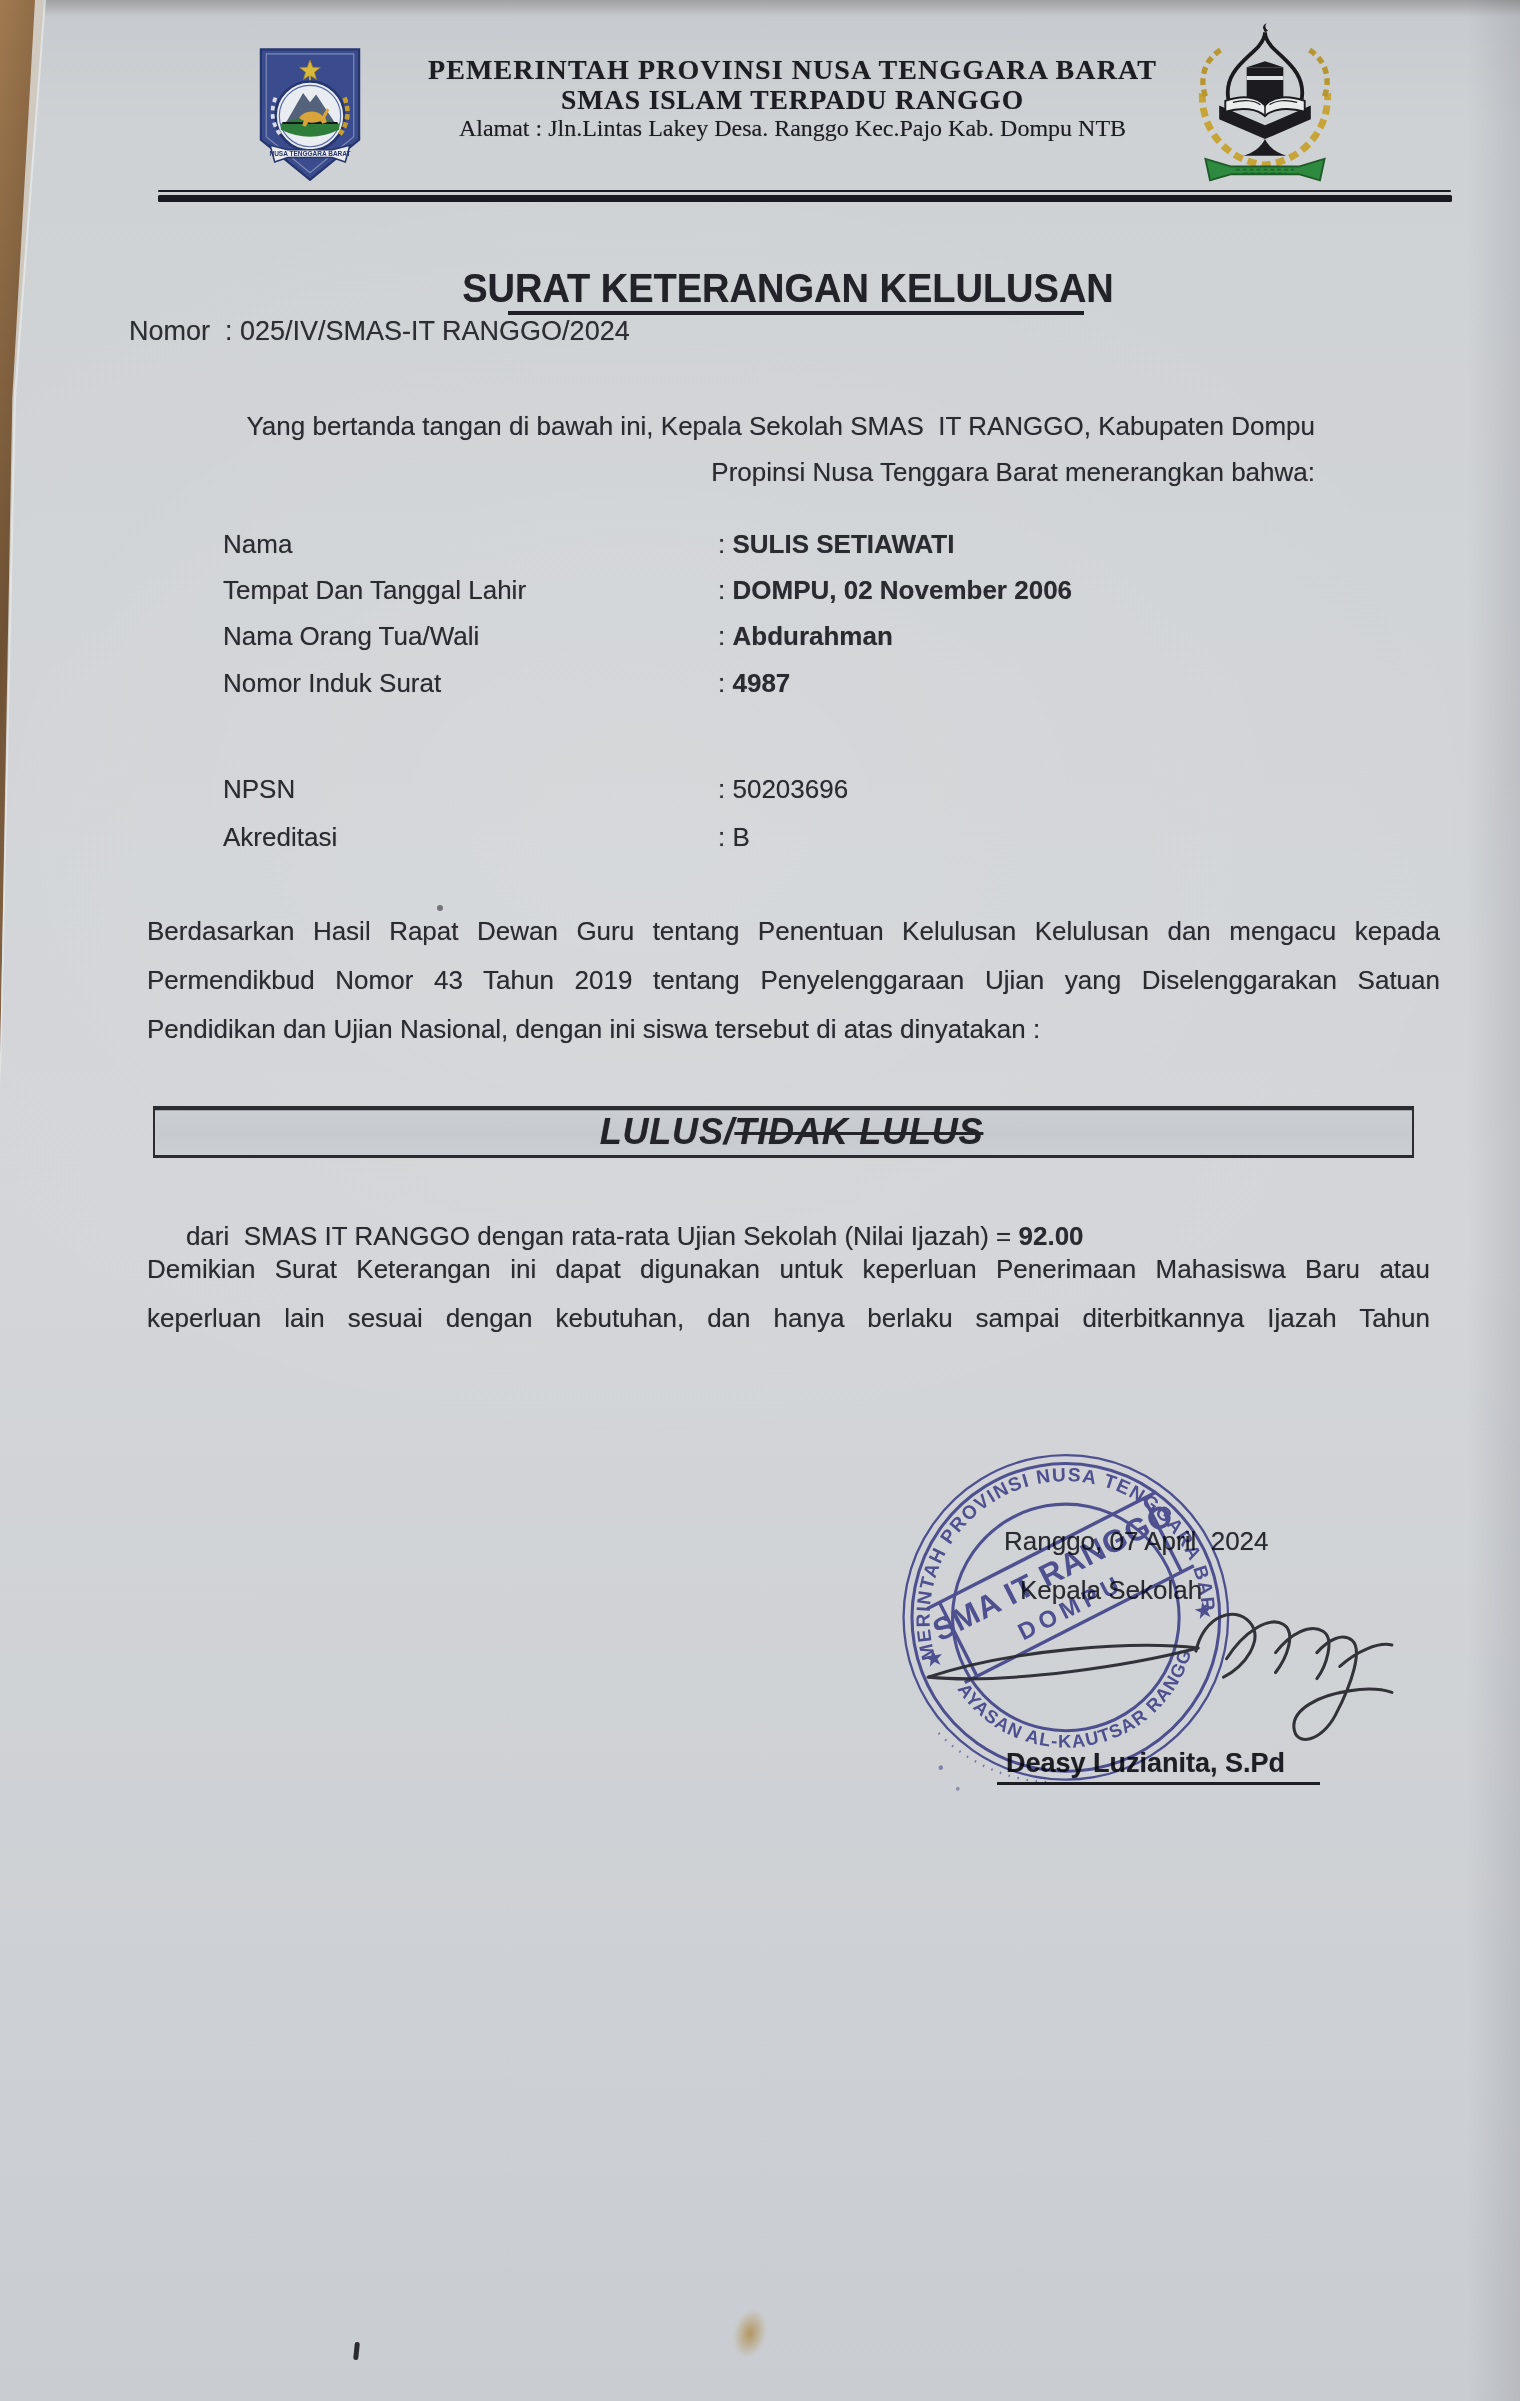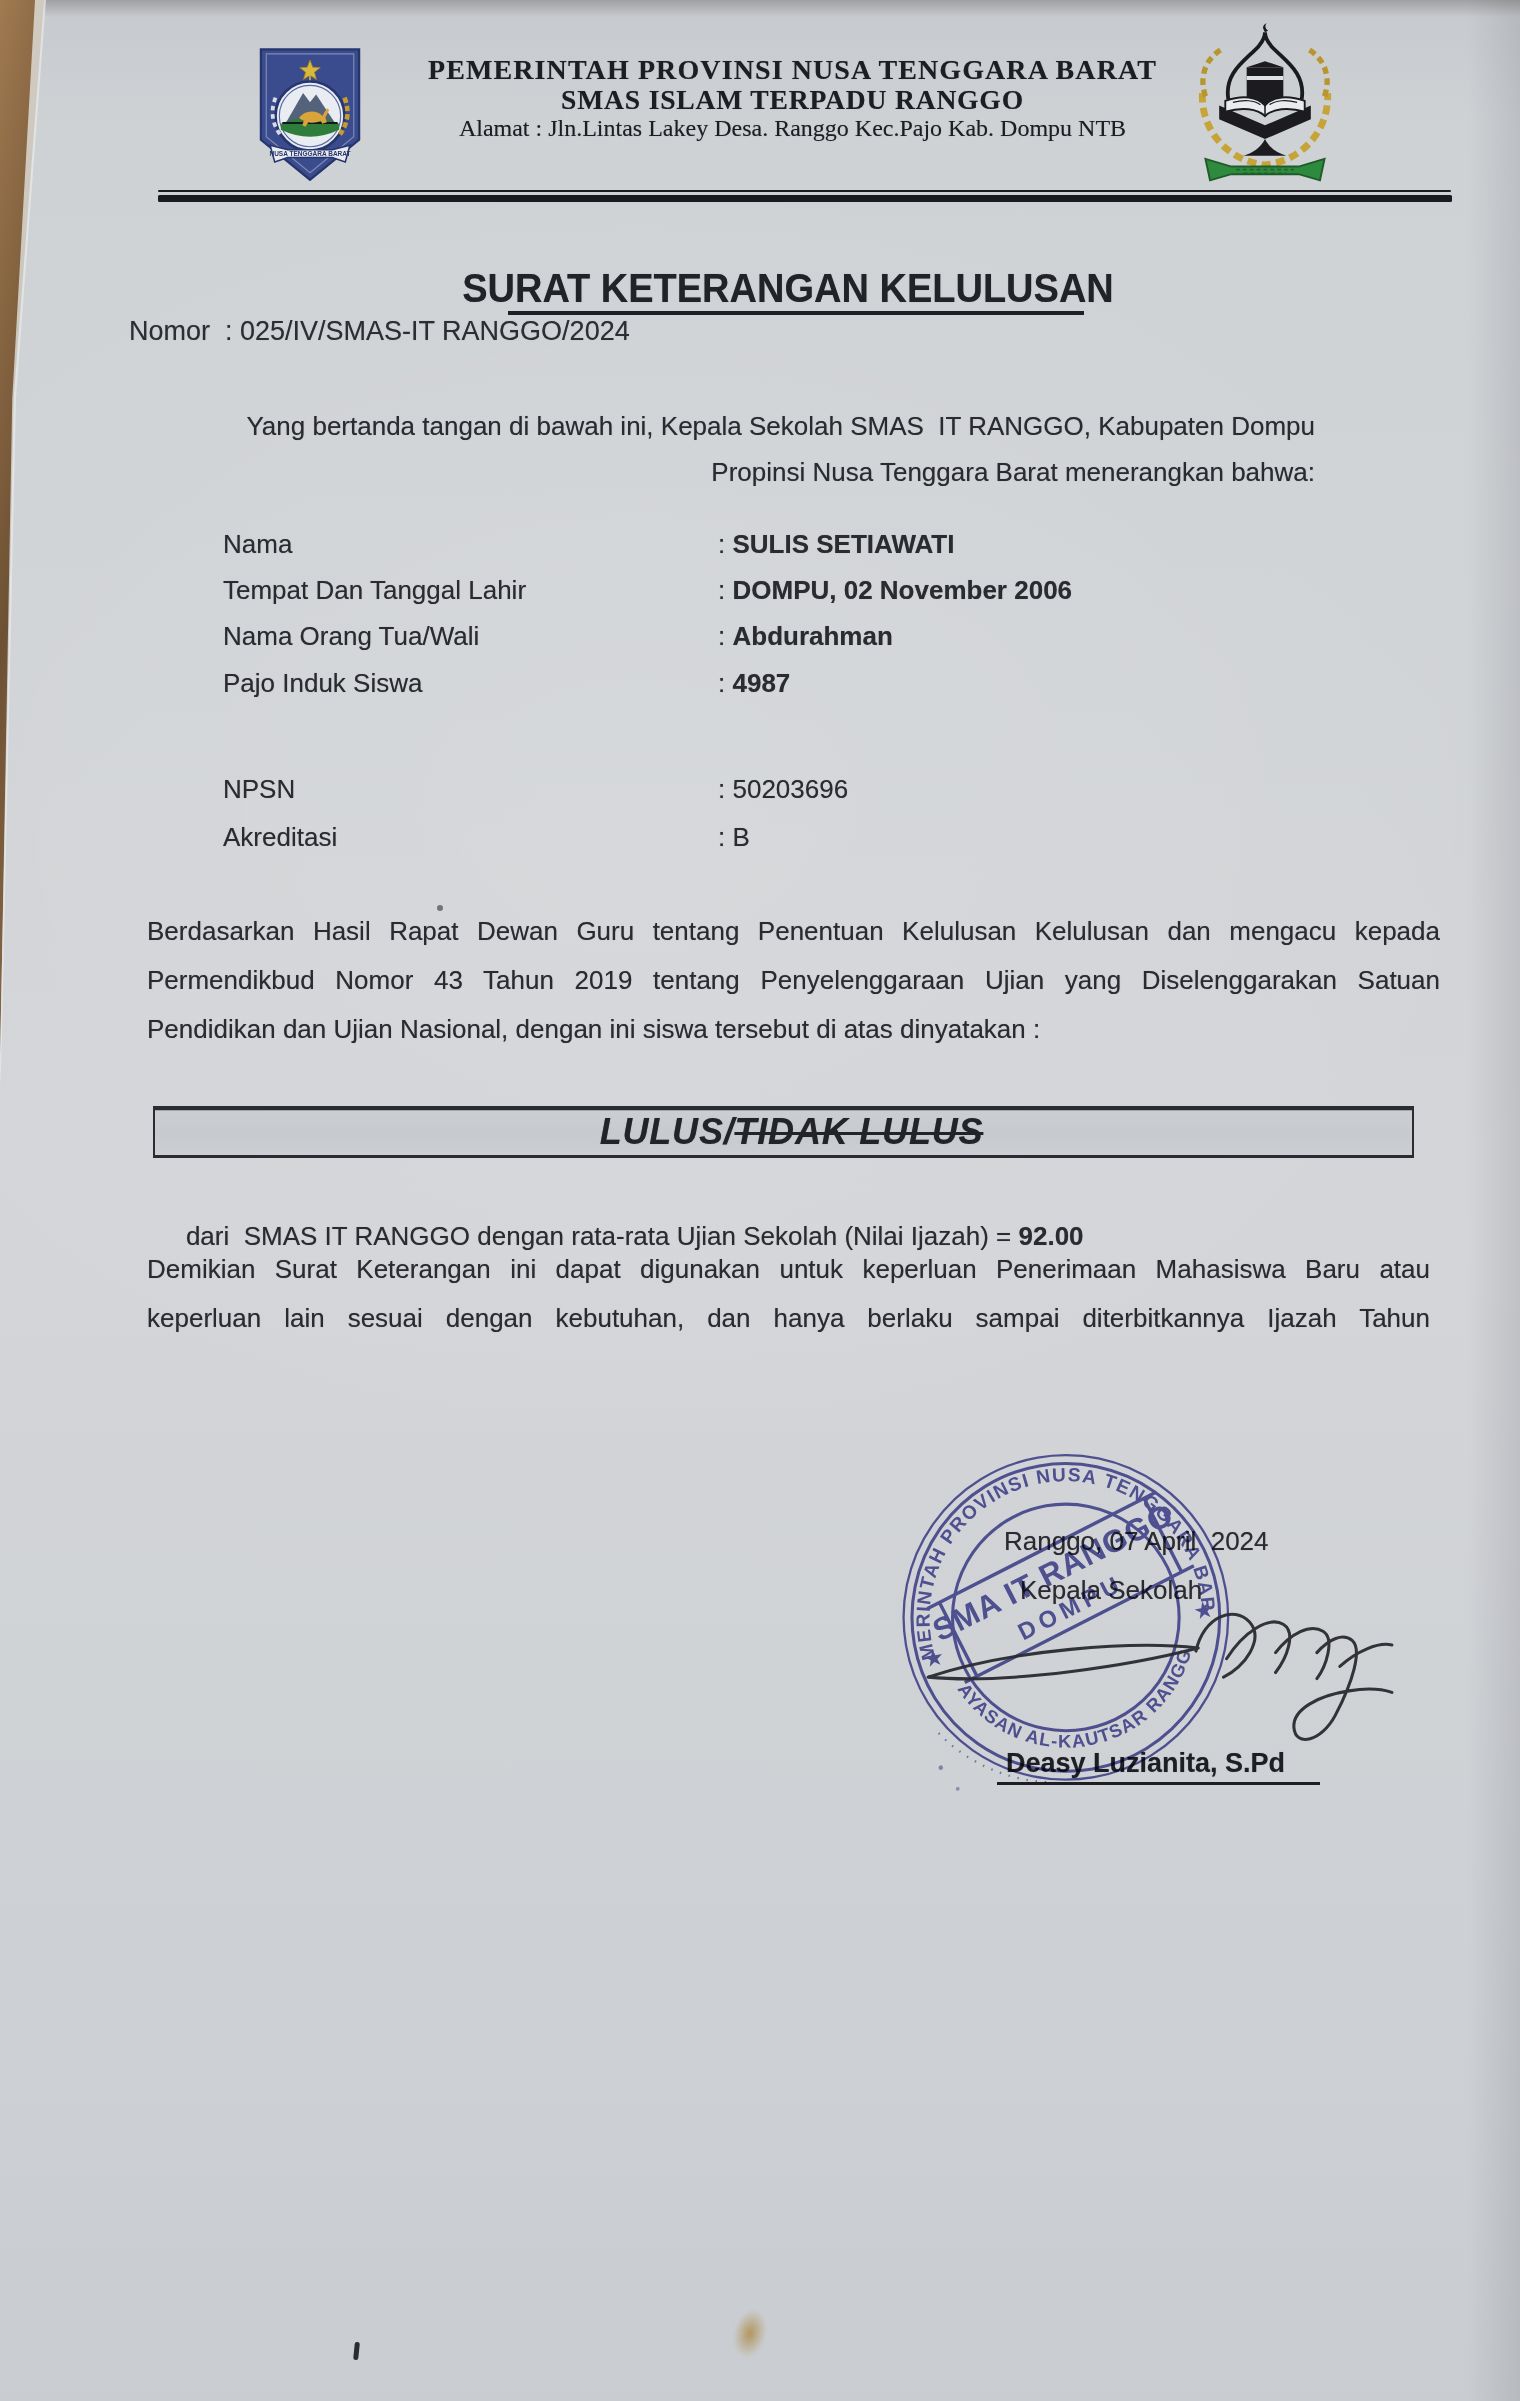--- a/index.html
+++ b/index.html
@@ -141,21 +141,21 @@
     </div>
     <div class="frow" style="top:62px">
       <span>Tempat Dan Tanggal Lahir</span>
       <span class="fval"><span>:</span> <span class="bold">DOMPU, 02 November 2006</span></span>
     </div>
     <div class="frow" style="top:108px">
       <span>Nama Orang Tua/Wali</span>
       <span class="fval"><span>:</span> <span class="bold">Abdurahman</span></span>
     </div>
     <div class="frow" style="top:155px">
-      <span>Pajo Induk Siswa</span>
+      <span>Nomor Induk Surat</span>
       <span class="fval"><span>:</span> <span class="bold">4987</span></span>
     </div>
     <div class="frow" style="top:261px">
       <span>NPSN</span>
       <span class="fval"><span>:</span> <span>50203696</span></span>
     </div>
     <div class="frow" style="top:309px">
       <span>Akreditasi</span>
       <span class="fval"><span>:</span> <span>B</span></span>
     </div>

